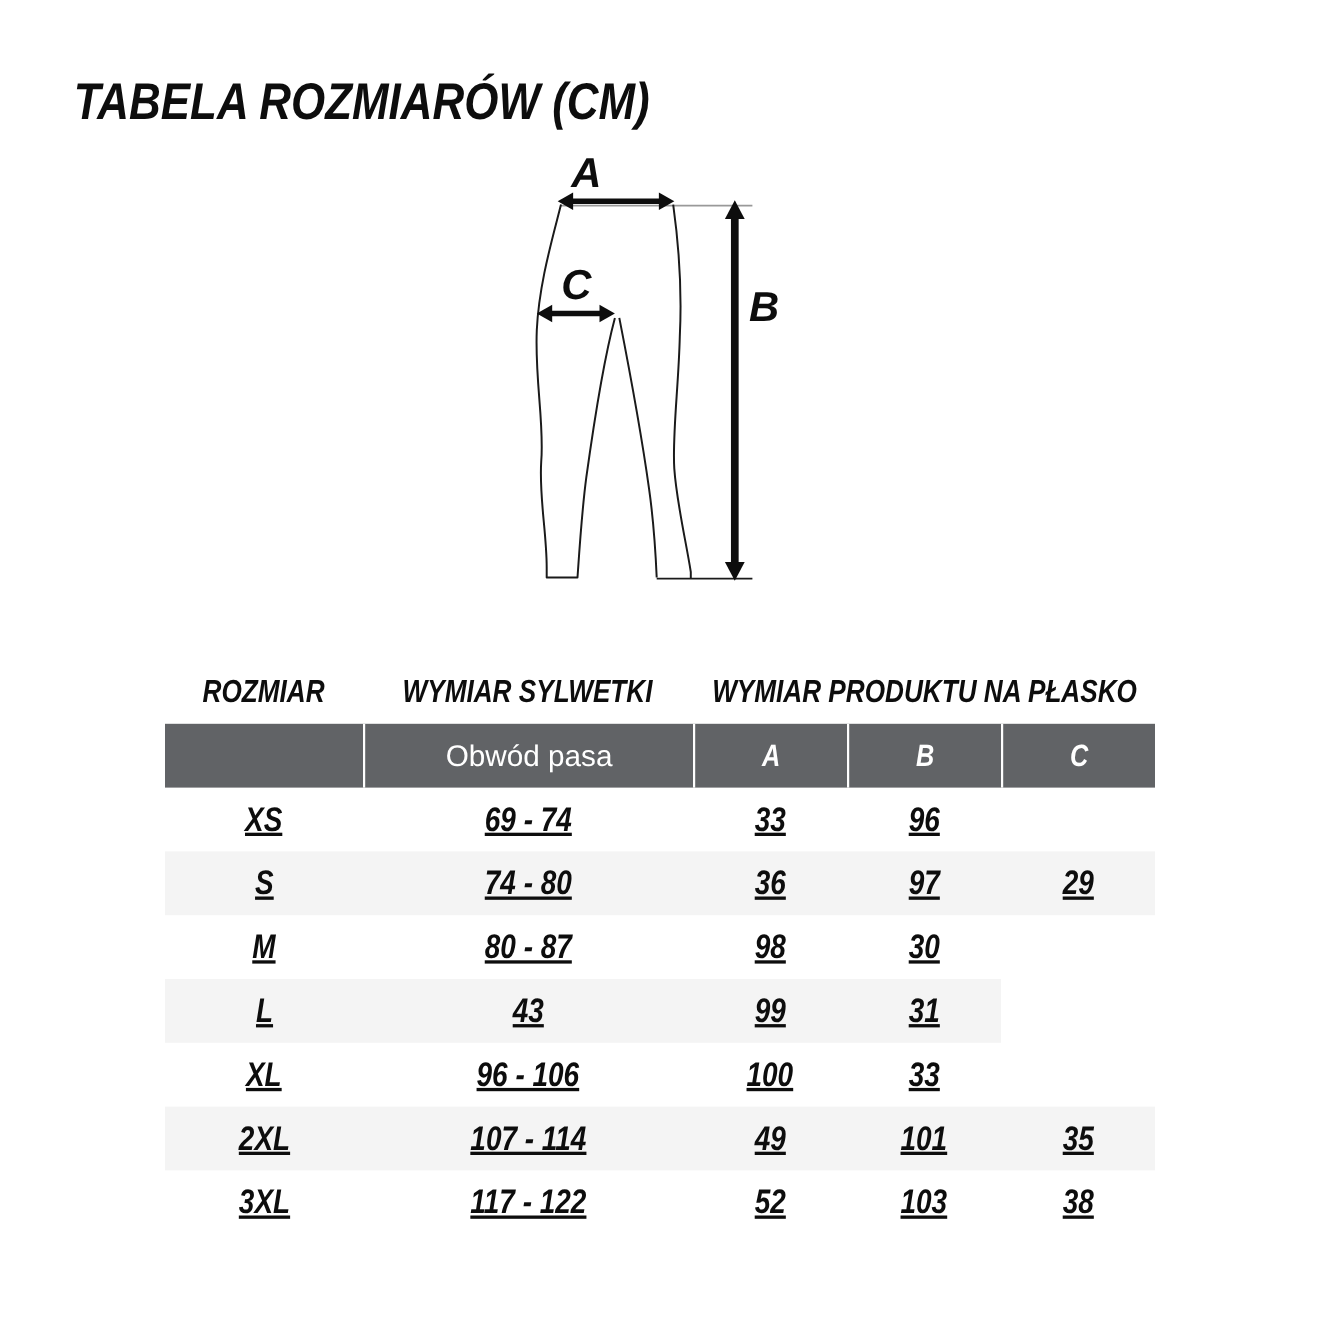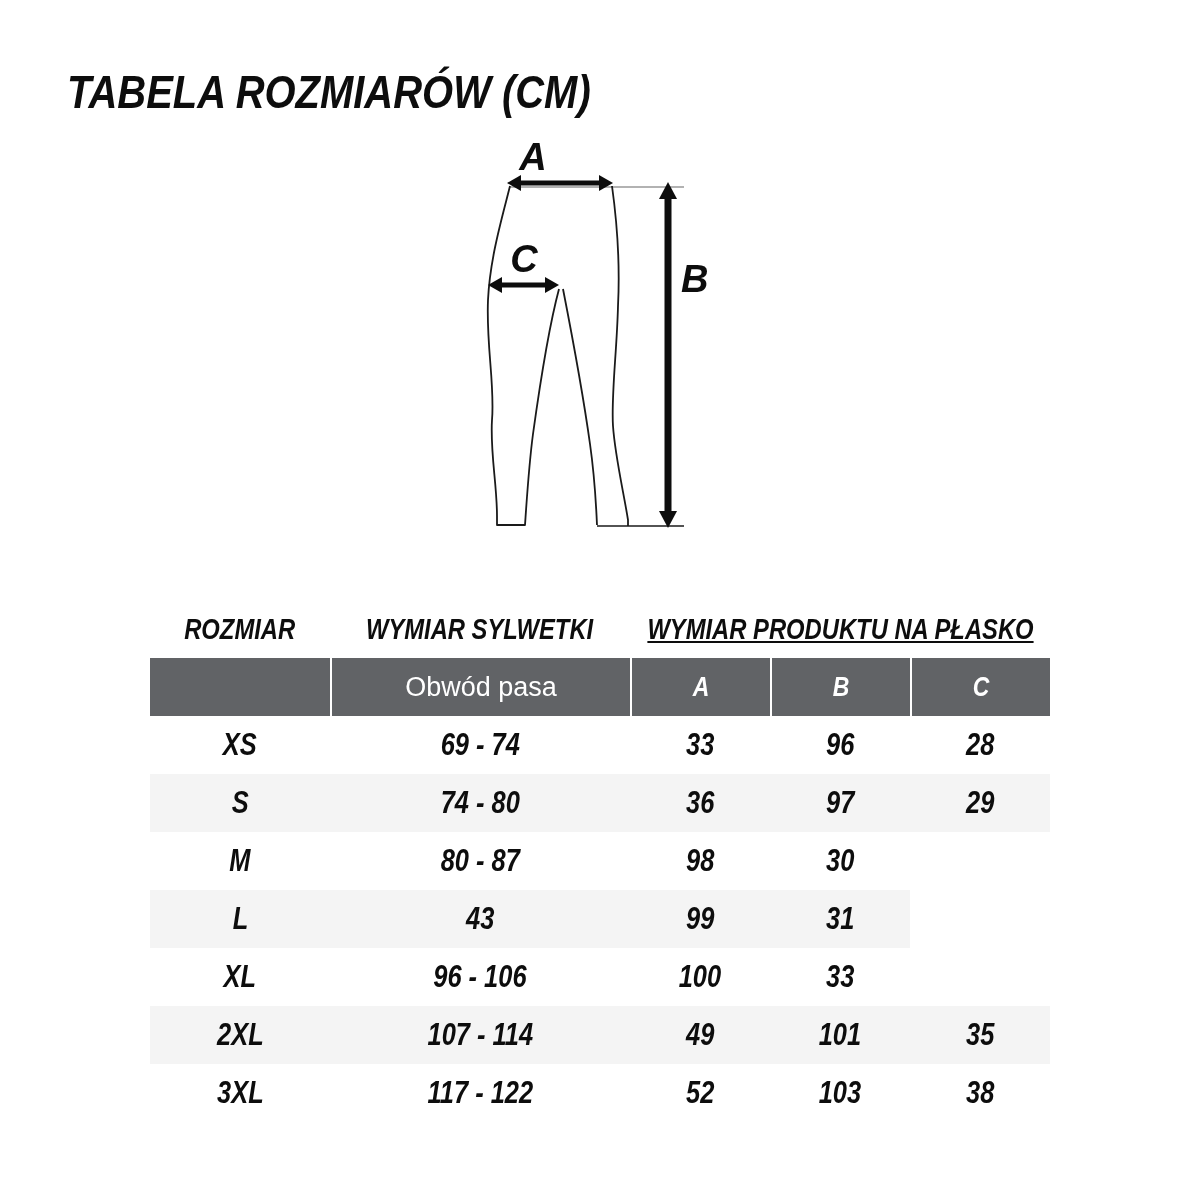--- a/index.html
+++ b/index.html
@@ -22,33 +22,33 @@
   .title .cond{transform-origin:left center;transform:scaleX(0.85);}
 
   
   .diagram{position:absolute;left:440px;top:120px;width:320px;height:435px;}
 
   
   .size-table{position:absolute;left:150px;top:600px;width:900px;}
   .trow{display:grid;grid-template-columns:180px 300px 140px 140px 140px;height:58px;}
   .trow.group{height:58px;}
   .cell{display:flex;align-items:center;justify-content:center;overflow:hidden;}
-  .cell.span3{grid-column:3 / span 3;text-decoration:underline;}
+  .cell.span3{grid-column:3 / span 3;}
 
   .group .cell{
     font-size:29px;font-weight:bold;font-style:italic;color:#0d0d0d;
   }
 
   .band .cell{background:#616366;color:#ffffff;}
   .band .cell + .cell{border-left:2px solid #ffffff;}
   .band-label{font-size:27px;font-weight:normal;font-style:normal;}
   .band-abc{font-size:28px;font-weight:bold;font-style:italic;}
 
   .data .cell{
-    font-size:31px;font-weight:bold;font-style:italic;color:#0d0d0d;
+    font-size:31px;font-weight:bold;font-style:italic;color:#0d0d0d;text-decoration:underline;
   }
   .data.striped .cell{background:#f4f4f4;}
 </style>
 </head>
 <body>
 
 <div class="page">
 
   <h1 class="title">
     <span class="cond">TABELA ROZMIARÓW (CM)</span>
@@ -137,23 +137,20 @@
         </div>
       <div class="cell">
           <span class="cond">69 - 74</span>
         </div>
       <div class="cell">
           <span class="cond">33</span>
         </div>
       <div class="cell">
           <span class="cond">96</span>
         </div>
-      <div class="cell">
-          <span class="cond">28</span>
-        </div>
     </div>
     <div class="trow data striped">
       <div class="cell">
           <span class="cond">S</span>
         </div>
       <div class="cell">
           <span class="cond">74 - 80</span>
         </div>
       <div class="cell">
           <span class="cond">36</span>

